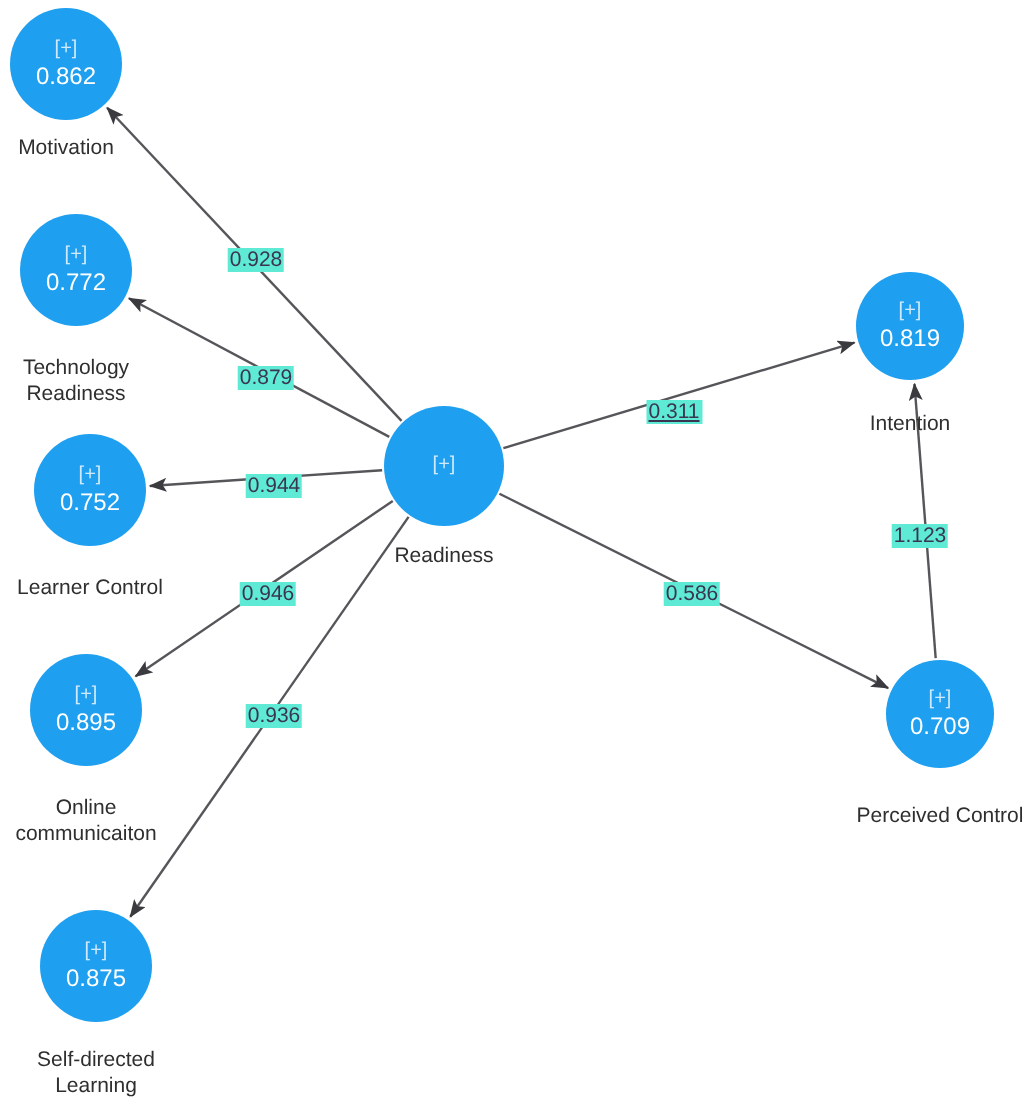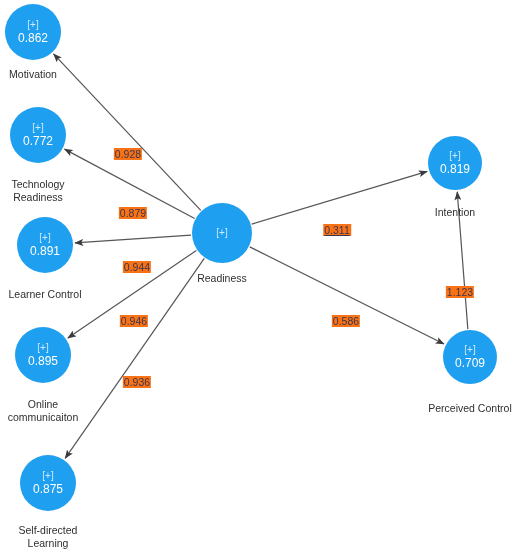--- a/index.html
+++ b/index.html
@@ -55,24 +55,23 @@
     font-size: 10.5px;
     line-height: 12.5px;
     text-align: center;
     white-space: pre-line;
   }
   .edge-label {
     position: absolute;
     color: #3a3550;
     font-size: 10.5px;
     line-height: 12px;
-    background: #f97316;
+    background: #5eead4;
     padding: 0 1px;
     white-space: nowrap;
-    margin-top: 24px;
   }
 </style>
 </head>
 <body>
 
 <div id="canvas">
   <svg id="edge-layer" viewBox="0 0 514 550" xmlns="http://www.w3.org/2000/svg">
     <defs>
       <marker id="arrowhead" markerWidth="9" markerHeight="7" refX="8.4" refY="3.5" orient="auto" markerUnits="userSpaceOnUse">
         <path d="M0,0 L9,3.5 L0,7 L2,3.5 Z" fill="#3a3a3f"></path>
@@ -97,21 +96,21 @@
       </div>
       <div class="node-caption" style="left: -42px; top: 68px; width: 150px; color: rgb(47, 47, 47);">Motivation</div>
       <div class="node" style="left: 10px; top: 107px; width: 56px; height: 56px; background: rgb(30, 159, 240);">
         <div class="node-plus">[+]</div>
         <div class="node-value">0.772</div>
       </div>
       <div class="node-caption" style="left: -37px; top: 178px; width: 150px; color: rgb(47, 47, 47);">Technology
 Readiness</div>
       <div class="node" style="left: 17px; top: 217px; width: 56px; height: 56px; background: rgb(30, 159, 240);">
         <div class="node-plus">[+]</div>
-        <div class="node-value">0.891</div>
+        <div class="node-value">0.752</div>
       </div>
       <div class="node-caption" style="left: -30px; top: 288px; width: 150px; color: rgb(47, 47, 47);">Learner Control</div>
       <div class="node" style="left: 15px; top: 327px; width: 56px; height: 56px; background: rgb(30, 159, 240);">
         <div class="node-plus">[+]</div>
         <div class="node-value">0.895</div>
       </div>
       <div class="node-caption" style="left: -32px; top: 398px; width: 150px; color: rgb(47, 47, 47);">Online
 communicaiton</div>
       <div class="node" style="left: 20px; top: 455px; width: 56px; height: 56px; background: rgb(30, 159, 240);">
         <div class="node-plus">[+]</div>

